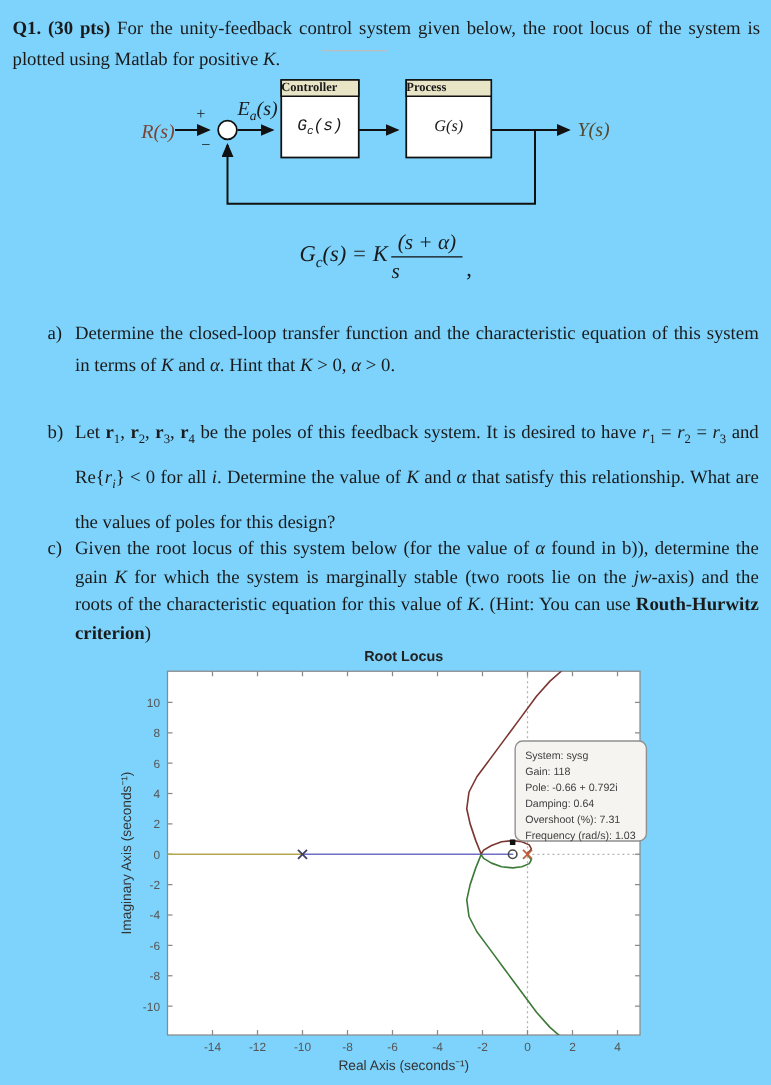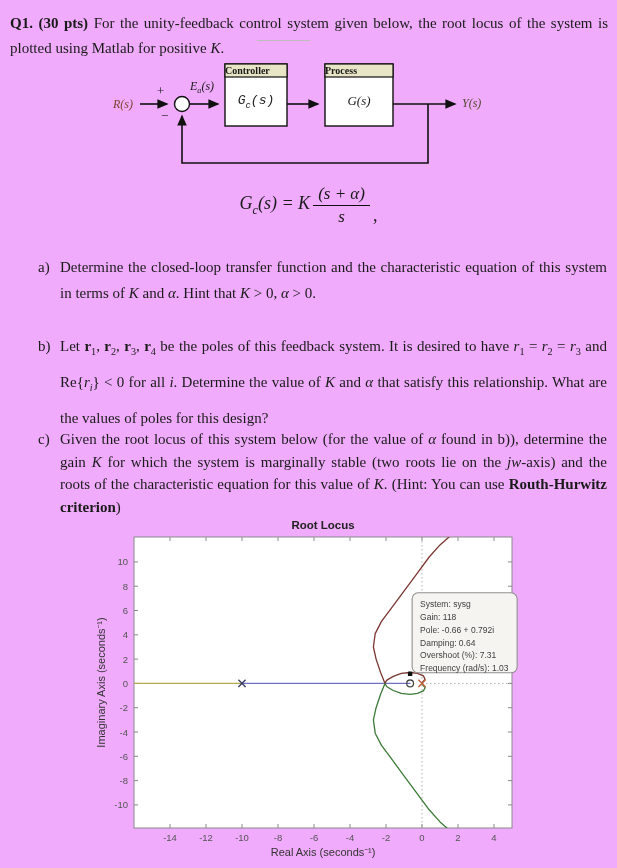--- a/index.html
+++ b/index.html
@@ -1,27 +1,27 @@
 <!DOCTYPE html>
 <html><head>
 <meta charset="utf-8">
 <style>
   html,body{margin:0;padding:0;background:#e8e8e8;}
-  .page{position:relative;width:617px;height:868px;background:#f0abfc;overflow:hidden;
+  .page{position:relative;width:617px;height:868px;background:#7dd3fc;overflow:hidden;
         font-family:"Liberation Serif", serif;color:#1a1a1a;}
   .abs{position:absolute;}
   .header{left:10px;top:11px;width:598px;font-size:15px;line-height:25px;text-align:justify;}
   .artifact{background:#bdbdbd;height:1px;}
-  .dlabel{position:absolute;font-size:12px;white-space:nowrap;}
+  .dlabel{position:absolute;font-size:16px;white-space:nowrap;}
   .blockhead{position:absolute;text-align:left;font-size:10px;font-weight:600;line-height:13px;}
   .blockbody{position:absolute;text-align:center;font-size:13px;line-height:14px;}
   .eqrow{left:0;top:184px;width:617px;display:flex;justify-content:center;align-items:center;gap:34px;
          font-size:18px;}
   .eq{display:inline-flex;align-items:center;}
-  .frac{display:inline-flex;flex-direction:column;text-align:center;vertical-align:middle;
+  .frac{display:inline-flex;flex-direction:column;text-align:left;vertical-align:middle;
         margin:0 3px;font-size:17px;line-height:1.15;}
   .frac .num{border-bottom:1.3px solid #111;padding:0 5px 1px 5px;}
   .frac .den{padding-top:1px;}
   .item{position:absolute;left:38px;width:569px;font-size:15px;}
   .item .marker{position:absolute;left:0;top:0;}
   .item .body{display:block;margin-left:22px;margin-right:0;text-align:justify;}
   sub{font-size:68%;}
   sup{font-size:68%;}
   svg text{font-family:"Liberation Sans", sans-serif;}
 </style>

